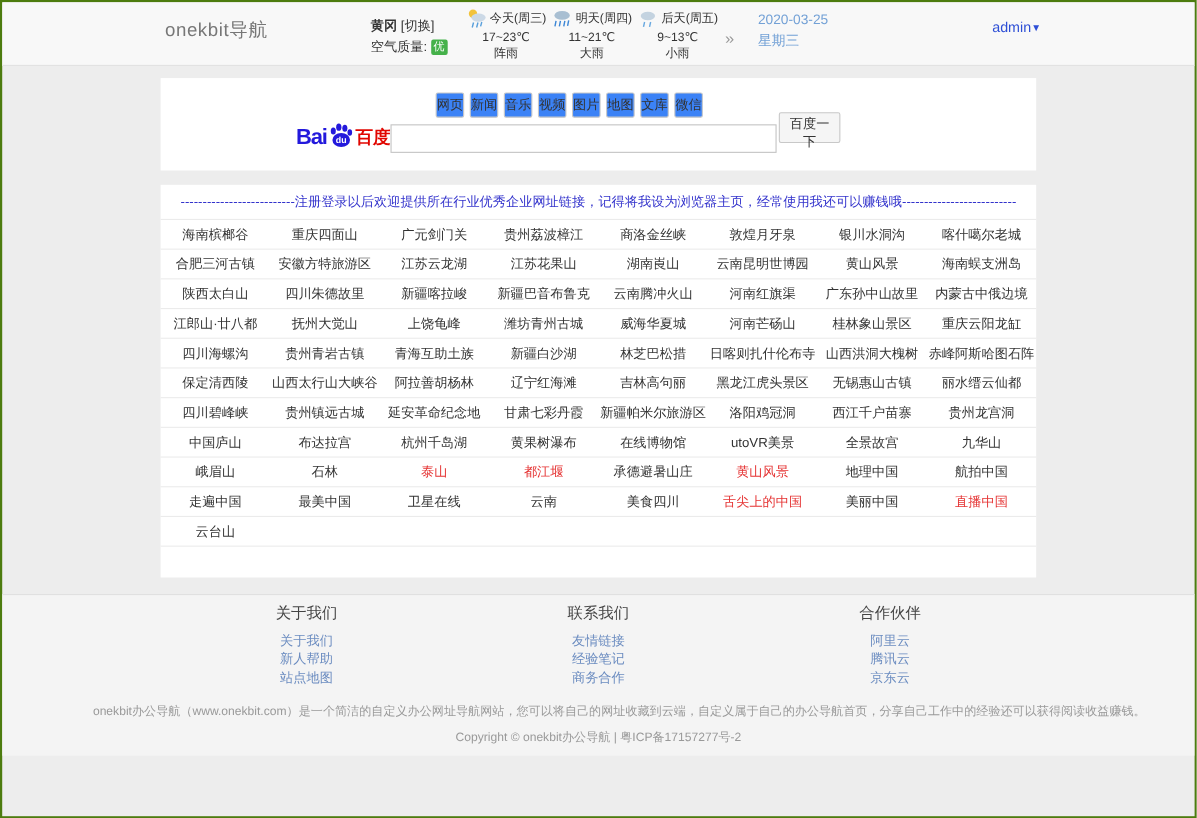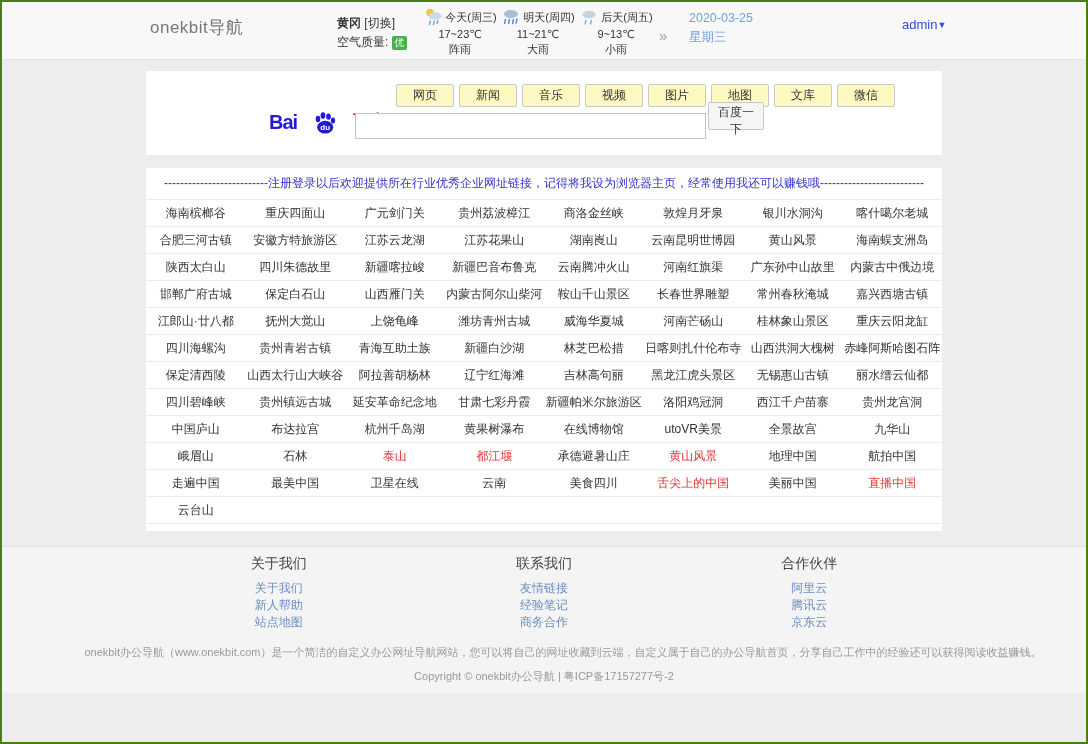--- a/index.html
+++ b/index.html
@@ -20,30 +20,30 @@
   .warrow{margin-top:20px;margin-left:4px;color:#999;font-size:15px;cursor:pointer;}
   .date-block{position:absolute;left:687px;top:7px;font-size:12.5px;line-height:19px;color:var(--date-blue,#73a1d6);}
   .admin{position:absolute;left:900px;top:15px;font-size:13px;color:var(--admin-blue,#2e4fd6);cursor:pointer;}
   .admin-caret{font-size:9px;vertical-align:1px;}
 
   
   .content{padding-top:11px;}
   .panel{width:796px;margin:0 auto;background:#fff;}
 
   .search-panel{position:relative;height:84px;}
-  .baidu-logo{position:absolute;left:123px;top:40px;display:flex;align-items:flex-start;cursor:pointer;gap:15px;}
+  .baidu-logo{position:absolute;left:123px;top:40px;display:flex;align-items:center;cursor:pointer;}
   .baidu-bai{color:var(--baidu-blue,#2319dc);font-weight:bold;font-size:20px;letter-spacing:-1px;}
   .baidu-paw{margin:0 1px;}
   .baidu-cn{color:var(--baidu-red,#e10600);font-weight:bold;font-size:16px;}
   .search-tabs{position:absolute;left:250px;top:13px;display:flex;}
-  .stab{margin-right:5px;height:23px;padding:0 16px;font-size:12px;color:#333;background:#fef9c3;border:1px solid #c8c8c8;border-radius:2px;font-family:inherit;cursor:pointer;}
+  .stab{margin-right:5px;height:23px;padding:0 0;font-size:12px;color:#333;background:#3b82f6;border:1px solid #c8c8c8;border-radius:2px;font-family:inherit;cursor:pointer;}
   .search-input{position:absolute;left:209px;top:42px;width:351px;height:26px;box-sizing:border-box;border:1px solid #c4c4c4;font-size:13px;padding:0 6px;outline:none;}
   .search-btn{position:absolute;left:562px;top:31px;width:56px;height:28px;font-size:12px;color:#333;background:#f5f5f5;border:1px solid #c8c8c8;border-radius:2px;font-family:inherit;cursor:pointer;}
 
-  .links-panel{margin-top:13px;padding-bottom:7px;}
+  .links-panel{margin-top:13px;padding-bottom:28px;}
   .notice{color:var(--notice-blue,#3333cc);font-size:12px;text-align:center;padding:7px 0;border-bottom:1px solid #ebebeb;white-space:nowrap;overflow:hidden;}
   .lrow{display:grid;grid-template-columns:repeat(8,1fr);border-bottom:1px solid #ebebeb;}
   .lcell{height:26px;line-height:26px;text-align:center;font-size:12px;color:var(--link-text,#333);cursor:pointer;white-space:nowrap;overflow:hidden;}
   .lcell.red{color:var(--link-red,#e53333);}
 
   
   .footer{margin-top:15px;height:138px;background:#f4f4f4;border-top:1px solid #e0e0e0;padding-top:8px;box-sizing:content-box;}
   .footer-columns{width:796px;margin:0 auto;display:flex;}
   .fcol{width:33.33%;text-align:center;}
   .fhead{font-size:14px;color:#444;margin-bottom:7px;}
@@ -183,30 +183,20 @@
             <span class="lcell">陕西太白山</span>
             <span class="lcell">四川朱德故里</span>
             <span class="lcell">新疆喀拉峻</span>
             <span class="lcell">新疆巴音布鲁克</span>
             <span class="lcell">云南腾冲火山</span>
             <span class="lcell">河南红旗渠</span>
             <span class="lcell">广东孙中山故里</span>
             <span class="lcell">内蒙古中俄边境</span>
           </div>
           <div class="lrow">
-            <span class="lcell">邯郸广府古城</span>
-            <span class="lcell">保定白石山</span>
-            <span class="lcell">山西雁门关</span>
-            <span class="lcell">内蒙古阿尔山柴河</span>
-            <span class="lcell">鞍山千山景区</span>
-            <span class="lcell">长春世界雕塑</span>
-            <span class="lcell">常州春秋淹城</span>
-            <span class="lcell">嘉兴西塘古镇</span>
-          </div>
-          <div class="lrow">
             <span class="lcell">江郎山·廿八都</span>
             <span class="lcell">抚州大觉山</span>
             <span class="lcell">上饶龟峰</span>
             <span class="lcell">潍坊青州古城</span>
             <span class="lcell">威海华夏城</span>
             <span class="lcell">河南芒砀山</span>
             <span class="lcell">桂林象山景区</span>
             <span class="lcell">重庆云阳龙缸</span>
           </div>
           <div class="lrow">

